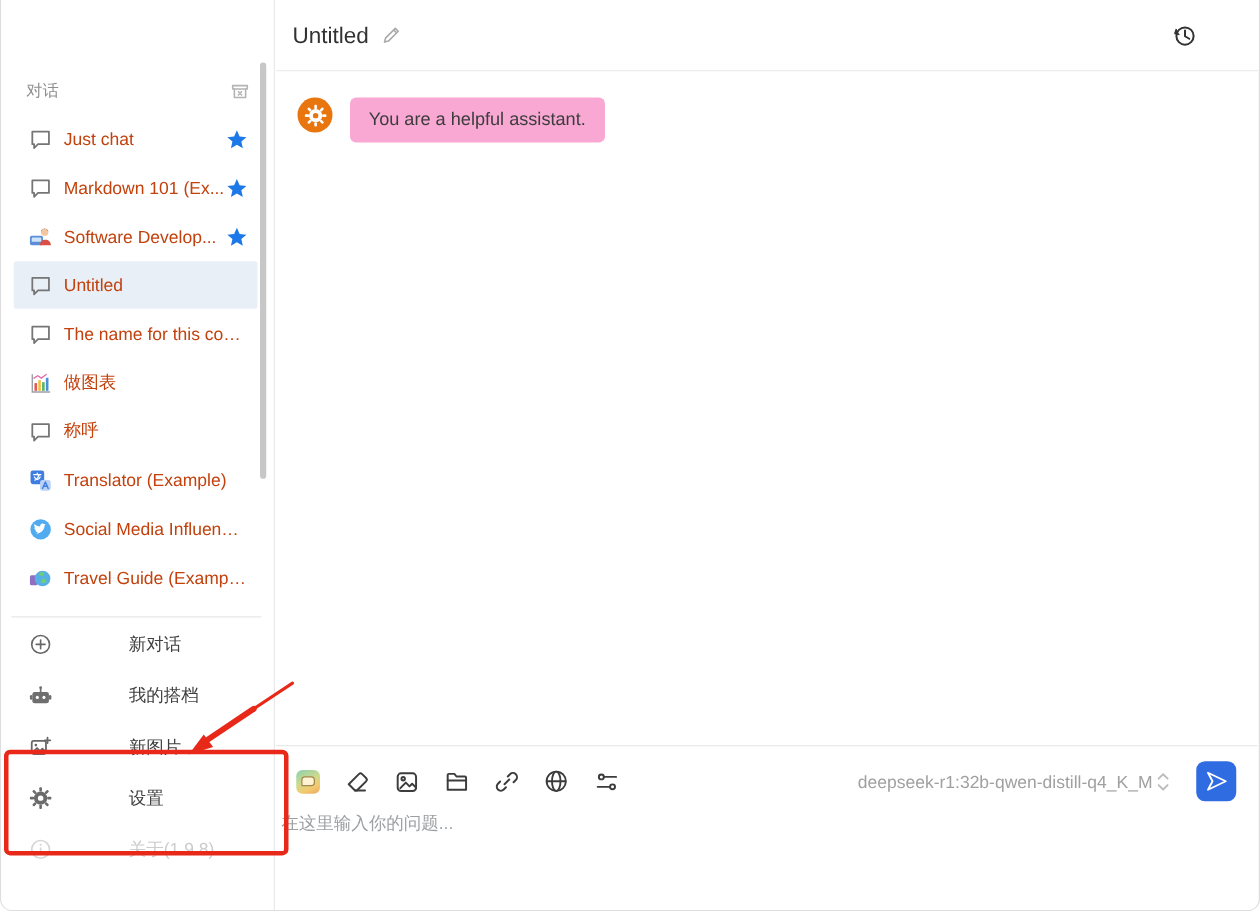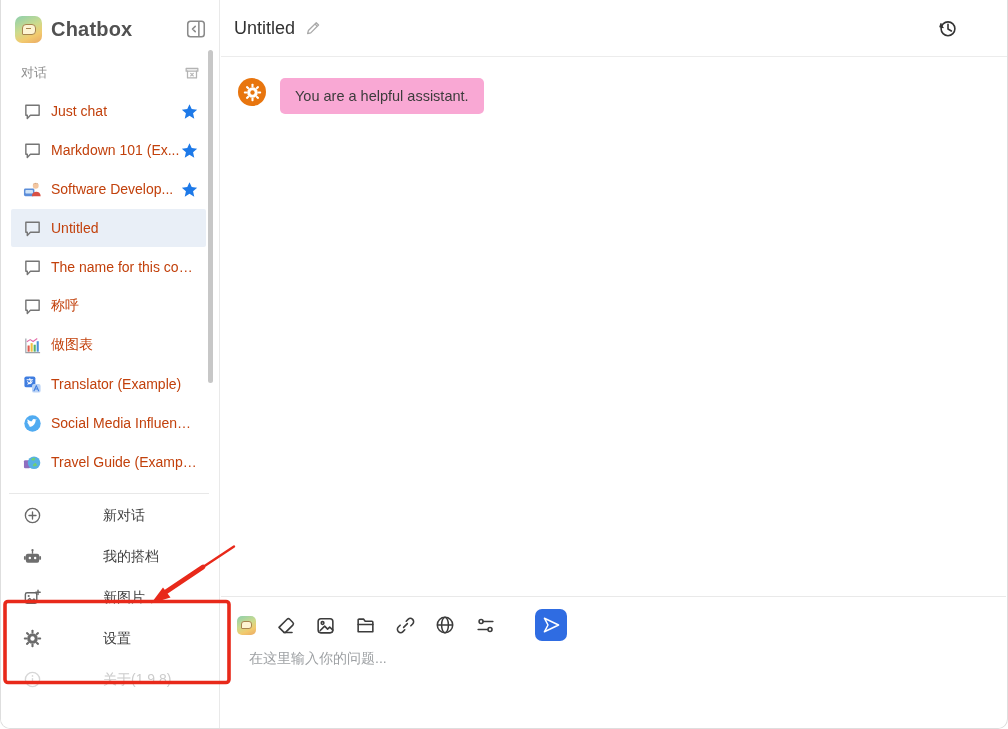--- a/index.html
+++ b/index.html
@@ -60,46 +60,33 @@
   
   .composer { position:absolute; left:220px; right:1px; bottom:0; height:132px; border-top:1px solid #e9e9e9; background:#fff; }
   .composer-toolbar { display:flex; align-items:center; padding:12px 17px 0 16px; }
   .tool { width:22px; height:22px; margin-right:18px; display:flex; align-items:center; justify-content:center; cursor:pointer; color:#3c3c3c; }
   .tool.mini-logo { width:19px; height:19px; border-radius:5px; background:linear-gradient(155deg,#8ccfae 0%,#cddb8d 45%,#f2ca6e 72%,#eaa964 100%); }
   .tool.mini-logo .bub { width:11px; height:8.5px; background:#fdf4d3; border:1.3px solid #a8854e; border-radius:3px 3px 3px 1px; }
   .model-select { margin-left:auto; display:flex; align-items:center; cursor:pointer; }
   .model-name { font-size:14px; color:#a0a0a0; }
   .model-chev { margin-left:3px; width:11px; height:19px; }
   .send-btn { margin-left:21px; width:32px; height:32px; border-radius:7px; background:#2f6ce2; border:none; display:flex; align-items:center; justify-content:center; cursor:pointer; }
-  .composer-input { padding:9px 28px; font-size:14px; color:#9da0a3; }
+  .composer-input { padding:9px 4px; font-size:14px; color:#9da0a3; }
 
   
   .annotation { position:absolute; left:0; top:0; width:1008px; height:729px; pointer-events:none; z-index:60; }
 
   svg { display:block; }
 </style>
 </head>
 <body>
 
 <div class="window">
 
   <aside class="sidebar">
-    <div class="sb-header">
-      <div class="logo">
-          <div class="bub"></div>
-        </div>
-      <div class="app-title">Chatbox</div>
-      <div class="collapse-btn">
-        <svg width="22" height="22" viewBox="0 0 20 20" fill="none" stroke="#8a8a8a" stroke-width="1.4">
-          <rect x="2.5" y="3" width="15" height="14" rx="2.5"></rect>
-          <path d="M12.6 3 v14"></path>
-          <path d="M9.3 7.6 L6.8 10 l2.5 2.4" stroke-linecap="round" stroke-linejoin="round"></path>
-        </svg>
-      </div>
-    </div>
 
     <div class="sb-section">
       <span class="lbl">对话</span>
       <span class="clear">
         <svg width="18" height="18" viewBox="0 0 20 20" fill="none" stroke="#b3b3b3" stroke-width="1.4" stroke-linecap="round" stroke-linejoin="round">
           <path d="M3.5 5 h13 v3 h-13 z"></path>
           <path d="M5 8 v7.5 h10 V8"></path>
           <path d="M8.6 10.4 l2.8 2.8 M11.4 10.4 l-2.8 2.8"></path>
         </svg>
       </span>
@@ -160,38 +147,38 @@
         <div class="chat-item">
           <span class="ci">
             <svg width="19" height="19" viewBox="0 0 20 20" fill="none" stroke="#757575" stroke-width="1.5" stroke-linejoin="round">
               <path d="M3 3.5 h14 v10.5 h-9.2 L4.5 17.3 v-3.3 H3 z"></path>
             </svg>
           </span>
           <span class="cl">The name for this conv...</span>
         </div>
         <div class="chat-item">
           <span class="ci">
-            <svg width="19" height="19" viewBox="0 0 20 20" fill="none" stroke="#757575" stroke-width="1.5" stroke-linejoin="round">
-              <path d="M3 3.5 h14 v10.5 h-9.2 L4.5 17.3 v-3.3 H3 z"></path>
-            </svg>
-          </span>
-          <span class="cl">称呼</span>
-        </div>
-        <div class="chat-item">
-          <span class="ci">
             <svg width="19" height="19" viewBox="0 0 20 20">
               <path d="M3 2.5 v15 h15" stroke="#9aa0a6" fill="none" stroke-width="1.2"></path>
               <rect x="4.8" y="10" width="2.2" height="6.5" fill="#e05a4e"></rect>
               <rect x="8" y="7.5" width="2.2" height="9" fill="#f2bf42"></rect>
               <rect x="11.2" y="9.2" width="2.2" height="7.3" fill="#58b368"></rect>
               <rect x="14.4" y="5.5" width="2.2" height="11" fill="#4a90d9"></rect>
               <path d="M4 6 l3.6-2.2 3 2 4.4-3.2" stroke="#e36ba8" fill="none" stroke-width="1.1"></path>
             </svg>
           </span>
           <span class="cl">做图表</span>
+        </div>
+        <div class="chat-item">
+          <span class="ci">
+            <svg width="19" height="19" viewBox="0 0 20 20" fill="none" stroke="#757575" stroke-width="1.5" stroke-linejoin="round">
+              <path d="M3 3.5 h14 v10.5 h-9.2 L4.5 17.3 v-3.3 H3 z"></path>
+            </svg>
+          </span>
+          <span class="cl">称呼</span>
         </div>
         <div class="chat-item">
           <span class="ci">
             <svg width="19" height="19" viewBox="0 0 20 20">
               <rect x="1.5" y="1.5" width="11.5" height="11.5" rx="2" fill="#3f7de0"></rect>
               <path d="M4.2 5 h6 M7.2 3.8 v1.4 M4.8 7 c1.2 2.8 3.6 2.8 4.8 0 M5.2 9.6 c1.4-.8 3-2.4 3.4-4" stroke="#fff" fill="none" stroke-width="1.1" stroke-linecap="round"></path>
               <rect x="9.5" y="9.5" width="9" height="9" rx="2" fill="#b9d2f5"></rect>
               <path d="M11.6 16.6 l2.4-5.4 2.4 5.4 M12.6 14.7 h2.8" stroke="#3f7de0" fill="none" stroke-width="1.2" stroke-linecap="round" stroke-linejoin="round"></path>
             </svg>
           </span>
@@ -386,20 +373,29 @@
       </span>
       <span class="tool">
         <svg width="21" height="21" viewBox="0 0 20 20" fill="none" stroke="#3c3c3c" stroke-width="1.5" stroke-linecap="round">
           <circle cx="5.8" cy="6.2" r="1.9"></circle>
           <path d="M7.8 6.2 H17"></path>
           <path d="M3 13.8 h9.2"></path>
           <circle cx="14.3" cy="13.8" r="1.9"></circle>
         </svg>
       </span>
 
+      <div class="model-select">
+        <span class="model-name">deepseek-r1:32b-qwen-distill-q4_K_M</span>
+        <span class="model-chev">
+          <svg width="11" height="19" viewBox="0 0 10 18" fill="none" stroke="#bcbcbc" stroke-width="1.4" stroke-linecap="round" stroke-linejoin="round">
+            <path d="M1.6 6.6 L5 3.2 L8.4 6.6"></path>
+              <path d="M1.6 11.4 L5 14.8 L8.4 11.4"></path>
+          </svg>
+        </span>
+      </div>
       <button class="send-btn">
         <svg width="20" height="20" viewBox="0 0 20 20" fill="none" stroke="#ffffff" stroke-width="1.5" stroke-linejoin="round">
           <path d="M3.4 16.8 L17.6 10 L3.4 3.2 L7 10 Z"></path>
         </svg>
       </button>
     </div>
     <div class="composer-input">在这里输入你的问题...</div>
   </footer>
 
   <svg class="annotation" viewBox="0 0 1008 729">

